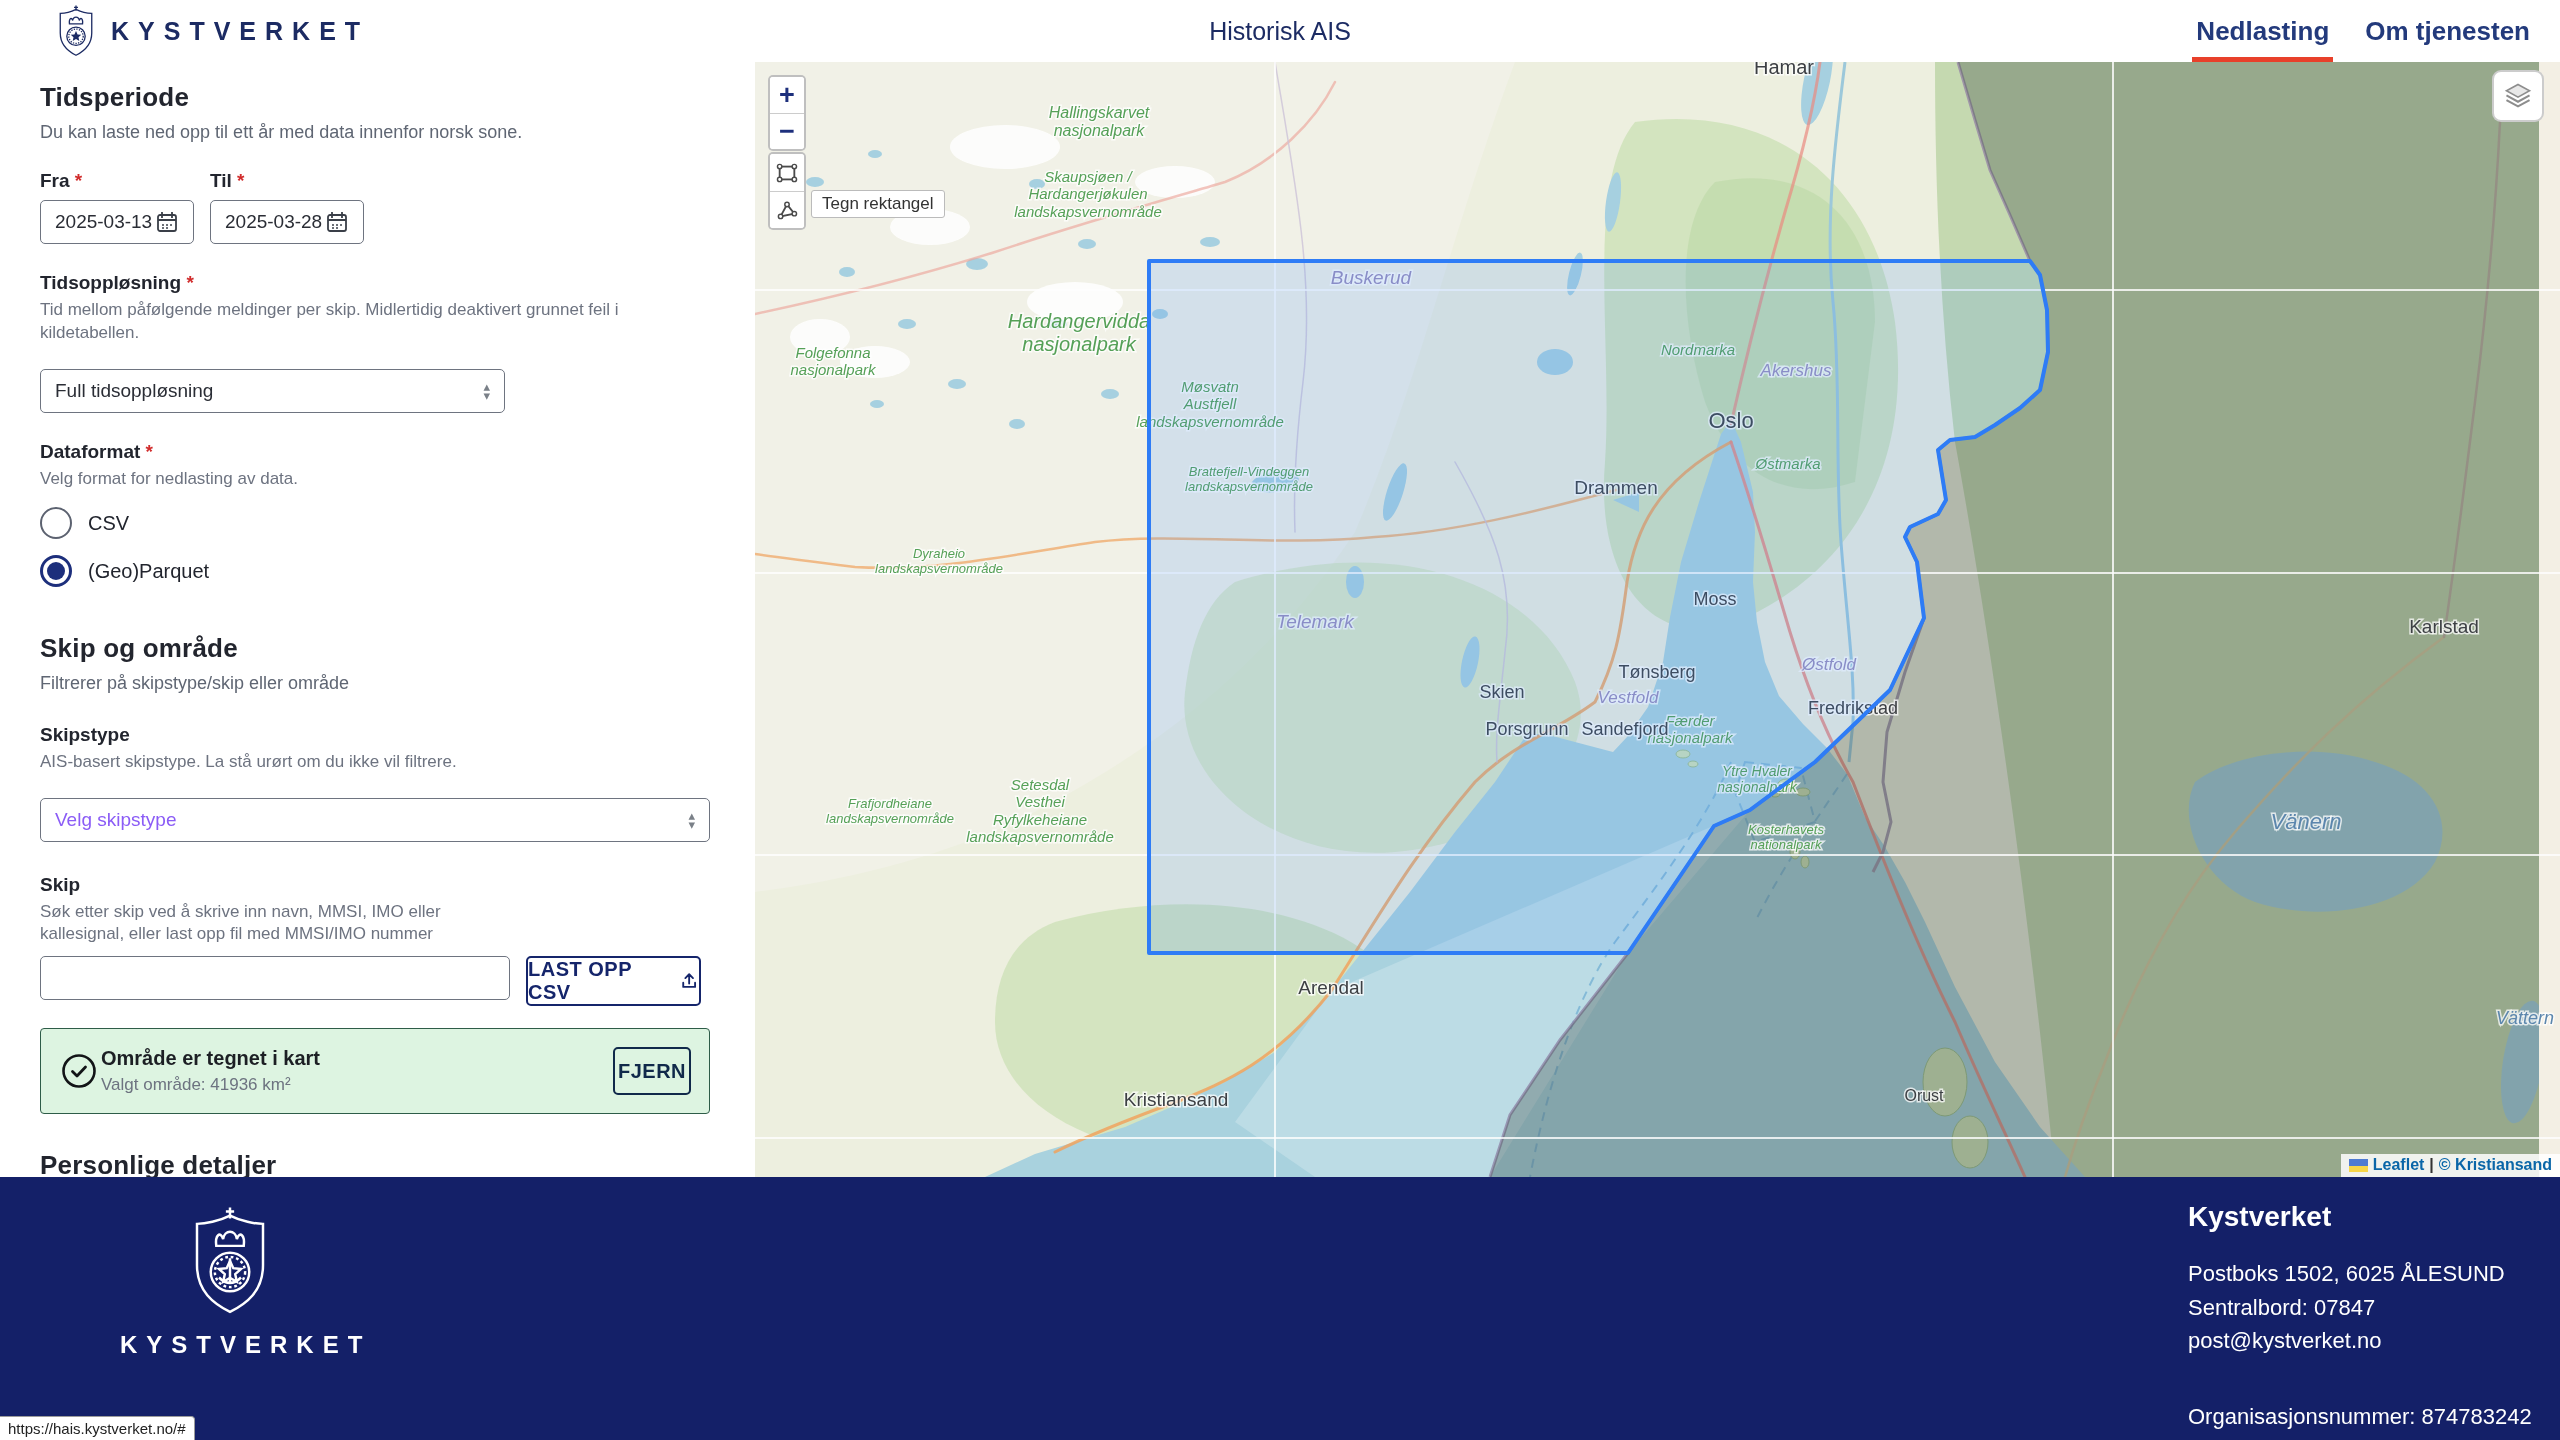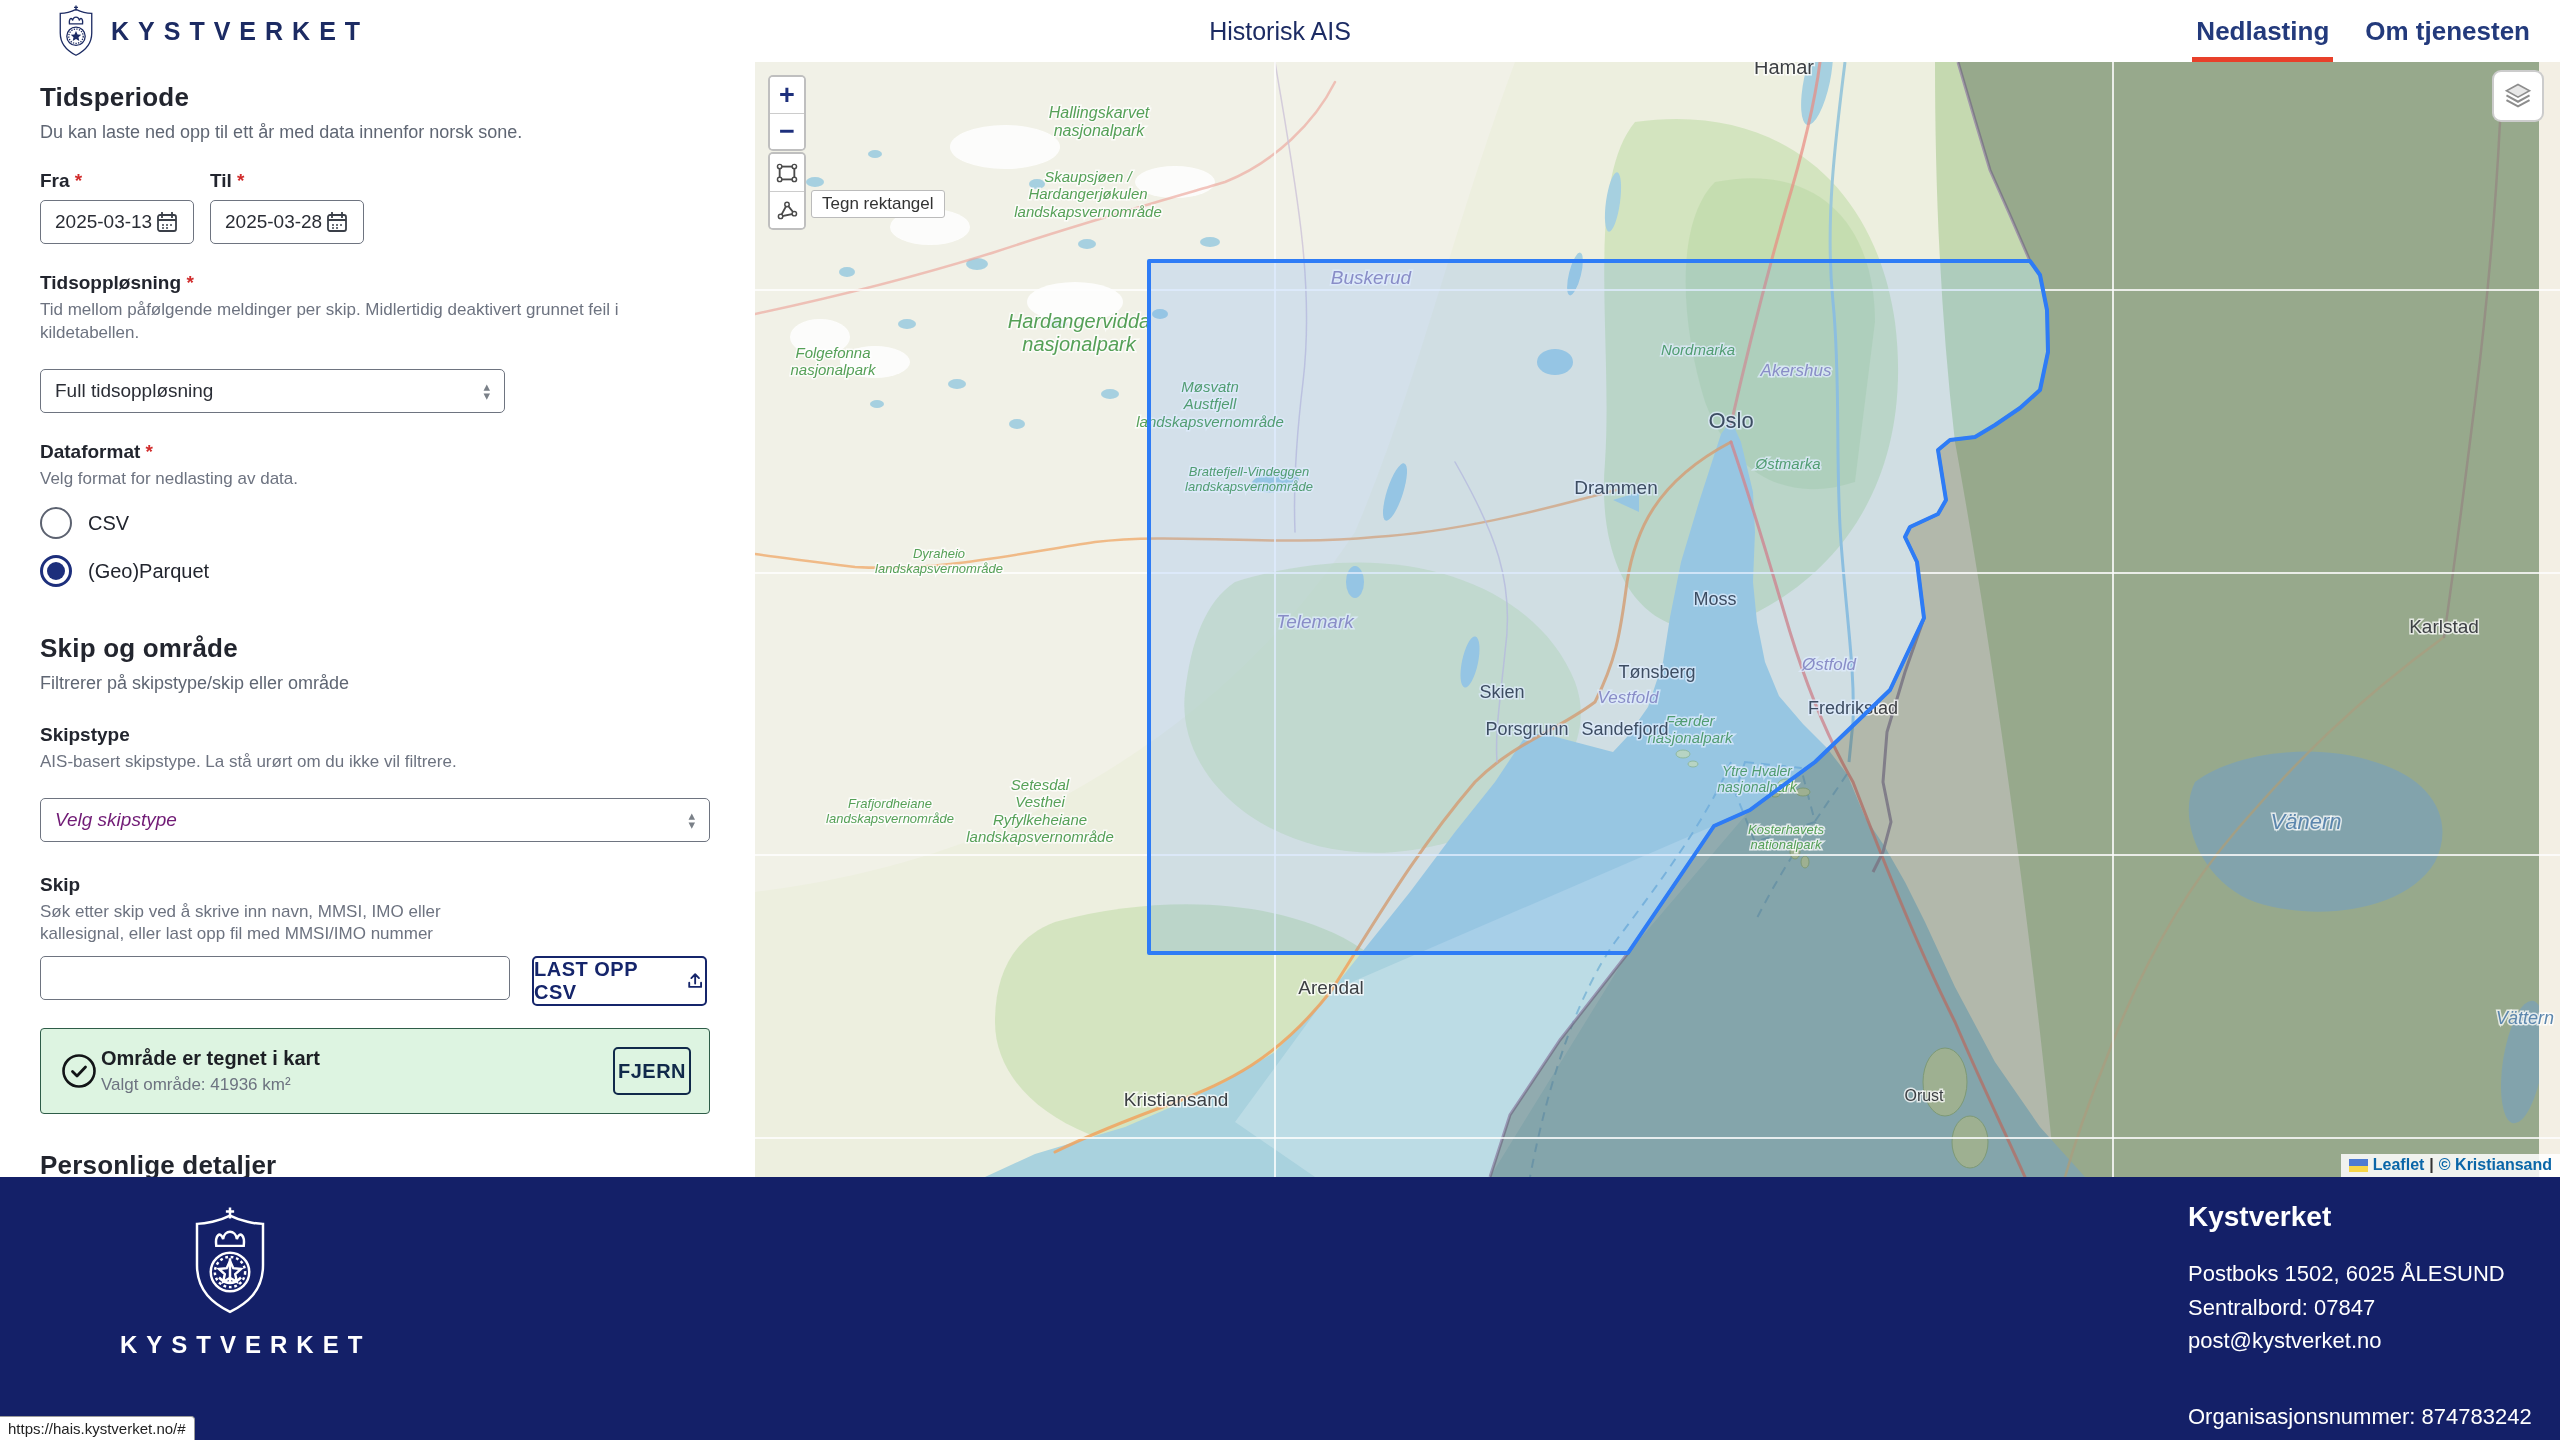--- a/index.html
+++ b/index.html
@@ -23,28 +23,28 @@
   .req { color:#d12c2c; font-weight:bold; }
   .helper { font-size:17px; color:#6d7380; line-height:1.35; margin-top:5px; }
   .daterow { display:flex; gap:16px; margin-top:26px; }
   .datefield { display:flex; flex-direction:column; gap:8px; }
   .input { border:1.5px solid #6e7480; border-radius:5px; height:44px; background:#fff; font-size:19px; color:#2a2d35; display:flex; align-items:center; padding:0 14px; }
   .dateinput { width:154px; justify-content:space-between; }
   .cal { width:24px; height:24px; flex:0 0 auto; }
   .selectbox { width:465px; margin-top:24px; justify-content:space-between; cursor:pointer; }
   .selectbox.wide { width:670px; }
   .chev { display:flex; flex-direction:column; line-height:9px; font-size:13px; color:#7a8088; }
-  .placeholder { color:#701a75;font-style:italic; }
+  .placeholder { color:#8b5cf6; }
   .grp { margin-top:28px; }
   .radio-row { display:flex; align-items:center; gap:16px; margin-top:16px; cursor:pointer; }
   .radio { width:32px; height:32px; border-radius:50%; border:2.5px solid #5c6270; background:#fff; position:relative; flex:0 0 auto; }
   .radio.sel { border:3.5px solid #1d2f7c; }
   .radio.sel::after { content:""; position:absolute; inset:4px; background:#1d2f7c; border-radius:50%; }
   .radio-label { font-size:20px; color:#22252e; }
-  .skiprow { display:flex; gap:22px; margin-top:10px; align-items:stretch; }
+  .skiprow { display:flex; gap:16px; margin-top:10px; align-items:stretch; }
   .skipinput { flex:0 0 470px; }
   .btn { border-radius:5px; font-weight:bold; font-size:20px; letter-spacing:.5px; display:flex; align-items:center; justify-content:center; cursor:pointer; }
   .btn-outline { border:2.5px solid #15256b; background:#fff; color:#15256b; }
   .upload-btn { width:175px; gap:10px; }
   .greenbox { margin-top:22px; width:670px; background:#ddf4e1; border:1.5px solid #2e5c48; border-radius:4px; padding:18px 18px 18px 20px; display:flex; align-items:center; gap:4px; }
   .checkcircle { flex:0 0 auto; }
   .greenbox-title { font-size:20px; font-weight:bold; color:#1c1f24; }
   .greenbox-sub { font-size:17px; color:#6d7380; margin-top:5px; }
   .fjern { margin-left:auto; width:78px; height:48px; background:transparent; border:2.5px solid #10294a; color:#10294a; }
   .emailinput { width:670px; margin-top:10px; }

